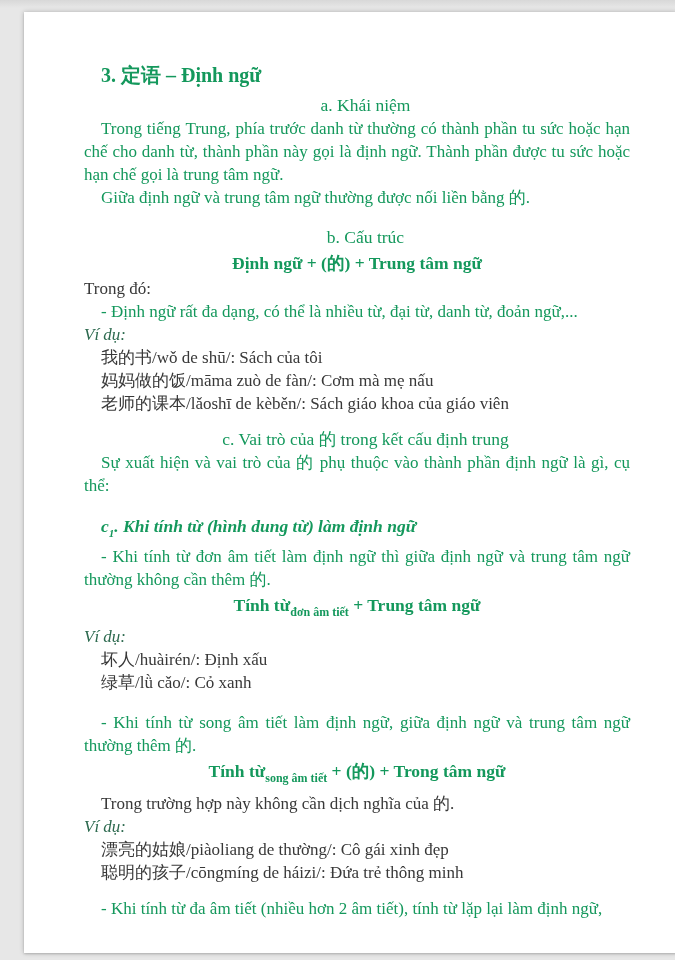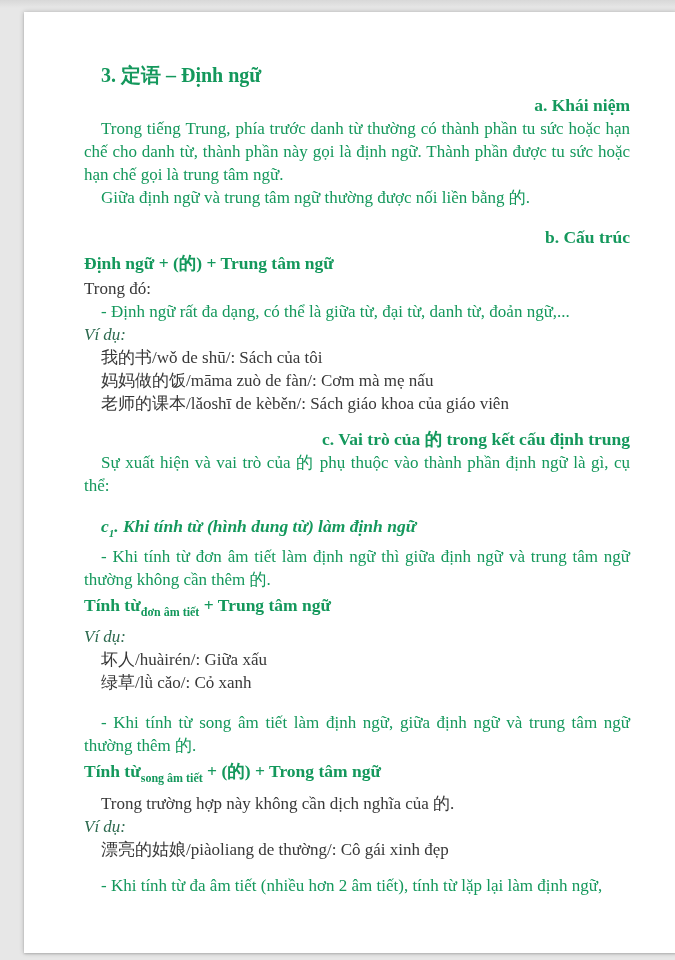--- a/index.html
+++ b/index.html
@@ -42,26 +42,26 @@
     font-size: 20px;
     font-weight: bold;
     color: #14985c;
     padding-left: 17px;
     margin: 0 0 6px 0;
     line-height: 26px;
     text-align: left;
   }
   .heading {
     font-size: 17.5px;
-    font-weight: bold;
+    font-weight: normal;
     color: #14985c;
     padding-left: 17px;
     margin: 0;
     line-height: 23px;
-    text-align: right;
+    text-align: center;
   }
   .para {
     margin: 0;
     text-indent: 17px;
   }
   .bullet {
     margin: 0;
     padding-left: 17px;
     text-align: left;
   }
@@ -72,21 +72,21 @@
     text-align: left;
   }
   .example {
     margin: 0;
     padding-left: 17px;
     text-align: left;
     color: #383838;
   }
   .formula {
     margin: 1px 0;
-    text-align: left;
+    text-align: center;
     font-weight: bold;
     font-size: 17.5px;
     color: #14985c;
     line-height: 26px;
   }
   .formula sub {
     font-size: 12px;
     font-weight: bold;
   }
   .subheading {
@@ -115,46 +115,47 @@
 
     <p class="heading">a. Khái niệm</p>
     <p class="para green">Trong tiếng Trung, phía trước danh từ thường có thành phần tu sức hoặc hạn chế cho danh từ, thành phần này gọi là định ngữ. Thành phần được tu sức hoặc hạn chế gọi là trung tâm ngữ.</p>
     <p class="para green">Giữa định ngữ và trung tâm ngữ thường được nối liền bằng 的.</p>
 
     <div class="gap-lg"></div>
 
     <p class="heading">b. Cấu trúc</p>
     <p class="formula">Định ngữ + (的) + Trung tâm ngữ</p>
     <p class="bullet dark" style="padding-left:0;">Trong đó:</p>
-    <p class="bullet green">- Định ngữ rất đa dạng, có thể là giữa từ, đại từ, danh từ, đoản ngữ,...</p>
+    <p class="bullet green">- Định ngữ rất đa dạng, có thể là nhiều từ, đại từ, danh từ, đoản ngữ,...</p>
     <p class="vidu">Ví dụ:</p>
     <p class="example">我的书/wǒ de shū/: Sách của tôi</p>
     <p class="example">妈妈做的饭/māma zuò de fàn/: Cơm mà mẹ nấu</p>
     <p class="example">老师的课本/lǎoshī de kèběn/: Sách giáo khoa của giáo viên</p>
 
     <div class="gap-md"></div>
 
     <p class="heading">c. Vai trò của 的 trong kết cấu định trung</p>
     <p class="para green">Sự xuất hiện và vai trò của 的 phụ thuộc vào thành phần định ngữ là gì, cụ thể:</p>
 
     <div class="gap-lg"></div>
 
     <p class="subheading"><span>c</span><sub>1</sub><span>. Khi tính từ (hình dung từ) làm định ngữ</span></p>
     <p class="para green">- Khi tính từ đơn âm tiết làm định ngữ thì giữa định ngữ và trung tâm ngữ thường không cần thêm 的.</p>
     <p class="formula"><span>Tính từ</span><sub>đơn âm tiết</sub><span> + Trung tâm ngữ</span></p>
     <p class="vidu">Ví dụ:</p>
-    <p class="example">坏人/huàirén/: Giữa xấu</p>
+    <p class="example">坏人/huàirén/: Định xấu</p>
     <p class="example">绿草/lǜ cǎo/: Cỏ xanh</p>
 
     <div class="gap-lg"></div>
 
     <p class="para green">- Khi tính từ song âm tiết làm định ngữ, giữa định ngữ và trung tâm ngữ thường thêm 的.</p>
     <p class="formula"><span>Tính từ</span><sub>song âm tiết</sub><span> + (的) + Trong tâm ngữ</span></p>
     <p class="para dark">Trong trường hợp này không cần dịch nghĩa của 的.</p>
     <p class="vidu">Ví dụ:</p>
     <p class="example">漂亮的姑娘/piàoliang de thường/: Cô gái xinh đẹp</p>
+    <p class="example">聪明的孩子/cōngmíng de háizi/: Đứa trẻ thông minh</p>
 
     <div class="gap-md"></div>
 
     <p class="para green">- Khi tính từ đa âm tiết (nhiều hơn 2 âm tiết), tính từ lặp lại làm định ngữ,</p>
 
   </div>
 </div>
 
 </body></html>

